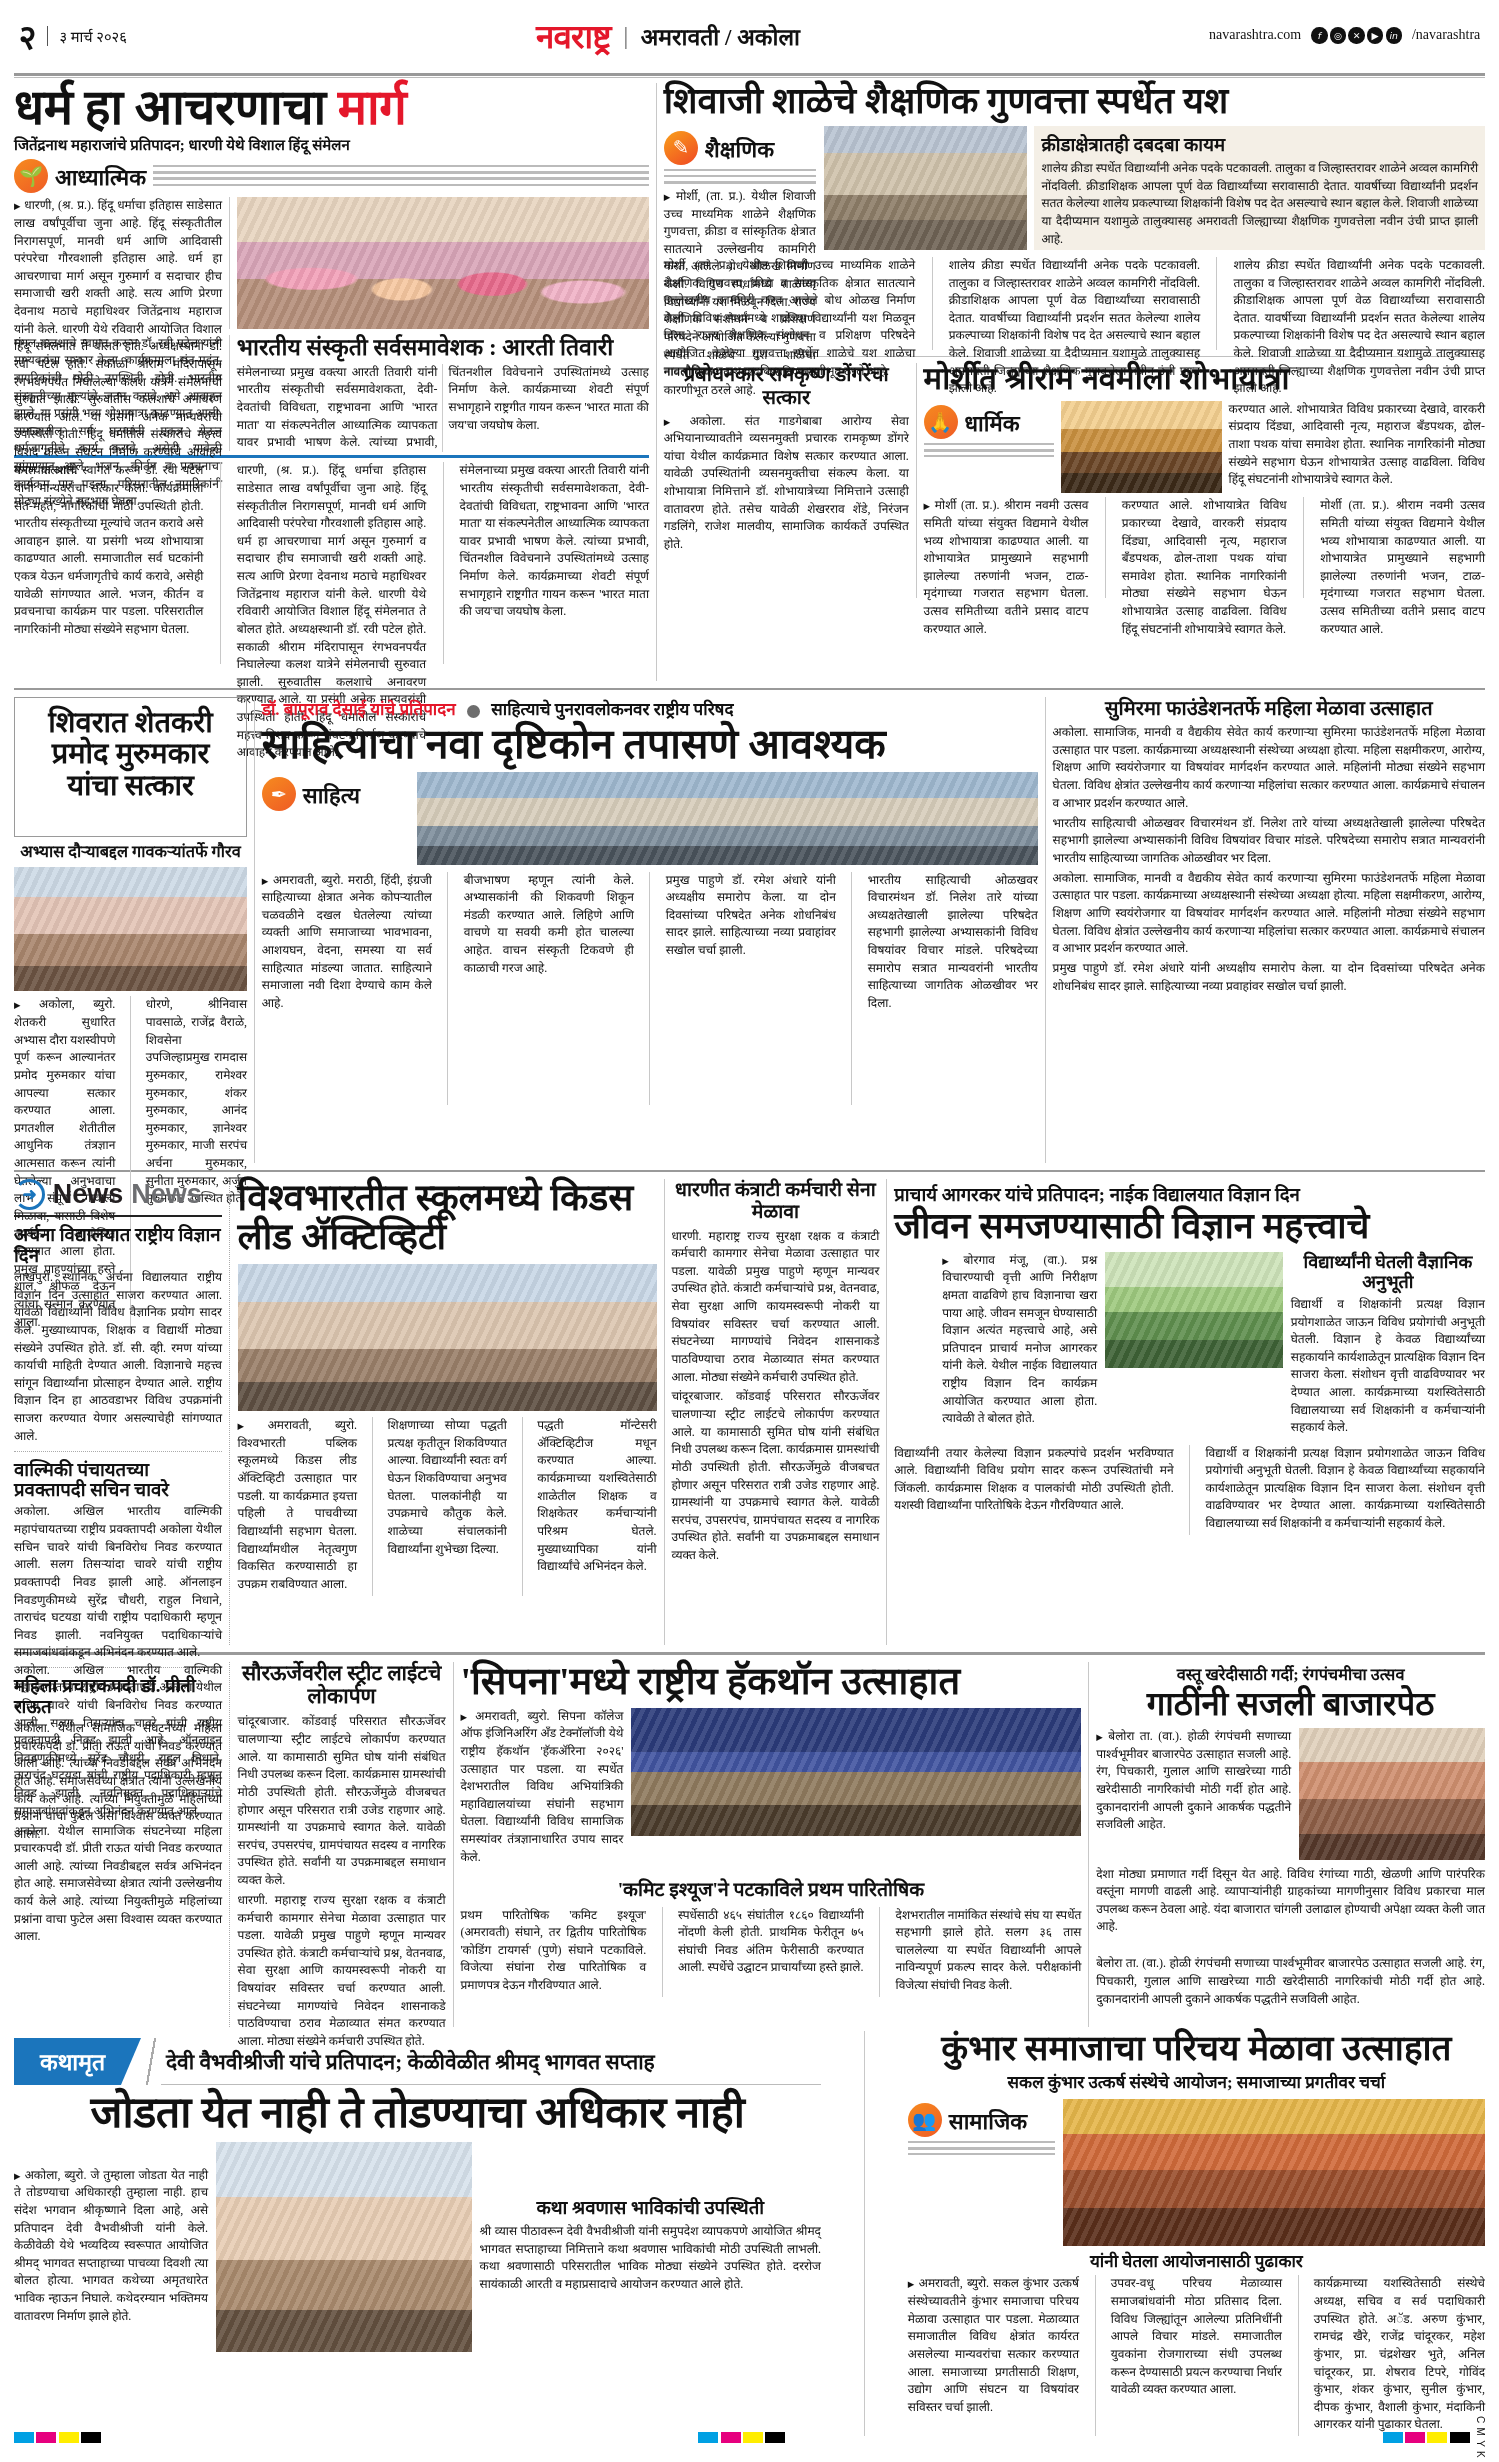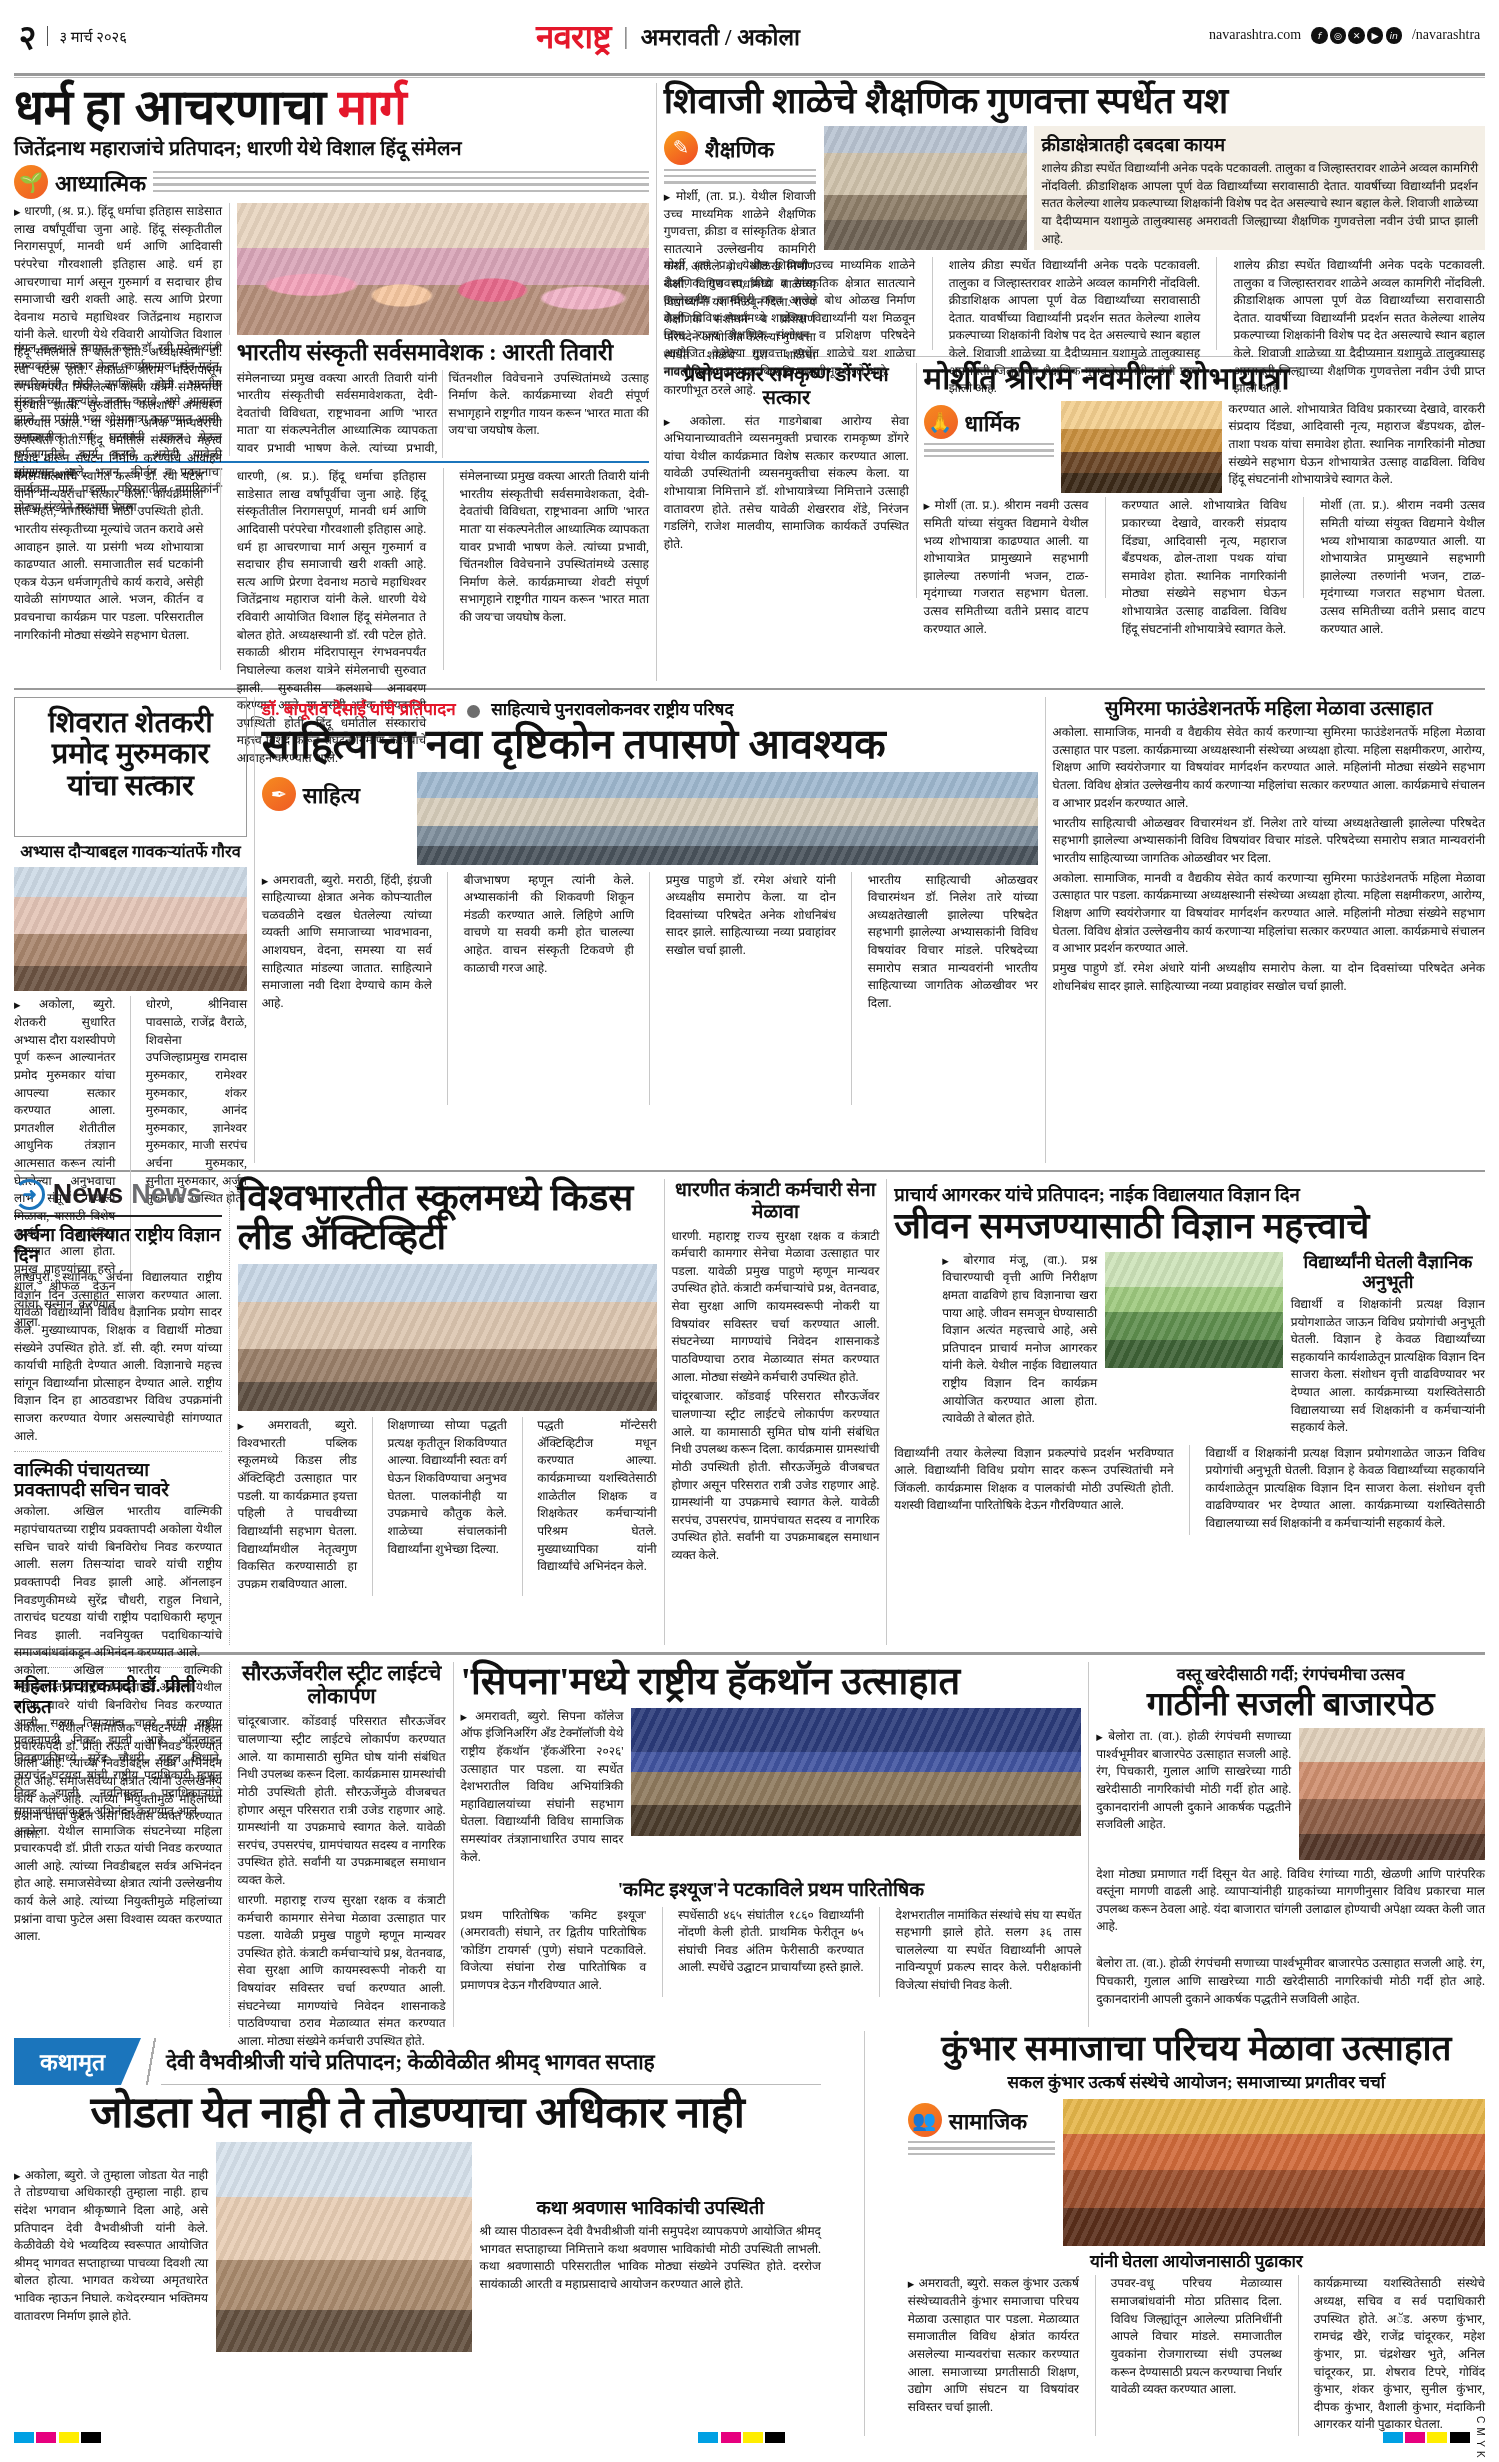--- a/index.html
+++ b/index.html
@@ -32,21 +32,21 @@
   .vline { width:0.8px; background:#c8c8c8; margin:0 7px; flex:none; }
   .hline { height:0.8px; background:#c0c0c0; margin:6.2px 0; }
   .hline2 { height:2.3px; background:#9a9a9a; margin:7px 0; }
   .dotline { height:0; border-top:1.6px dotted #aaa; margin:5.4px 0; }
 
   
   h1.main { font-size:49px; font-weight:800; line-height:1.02; letter-spacing:-0.4px; }
   h1.main .red { color:#e4172a; }
   h1.mid { font-size:36px; font-weight:800; line-height:1.05; }
   h1.mid2 { font-size:31px; font-weight:800; line-height:1.06; }
-  h2.sub { font-size:20px; font-weight:700; line-height:1.15; margin-top:4.7px; }
+  h2.sub { font-size:15px; font-weight:700; line-height:1.15; margin-top:4.7px; }
   h2.sub-sm { font-size:14.7px; font-weight:700; line-height:1.18; }
   .kicker { font-size:17px; font-weight:700; }
   .kicker .redk { color:#e4172a; }
   .bullet-dot { display:inline-block; width:13px; height:13px; border-radius:50%;
                 background:#6d6d6d; vertical-align:middle; margin:0 7px; }
   h3.box-head { font-size:29px; font-weight:700; line-height:1.1; text-align:center; }
   h3.col-head { font-size:23px; font-weight:700; line-height:1.1; }
   h3.col-head-c { font-size:20px; font-weight:700; line-height:1.12; text-align:center; }
 
   

